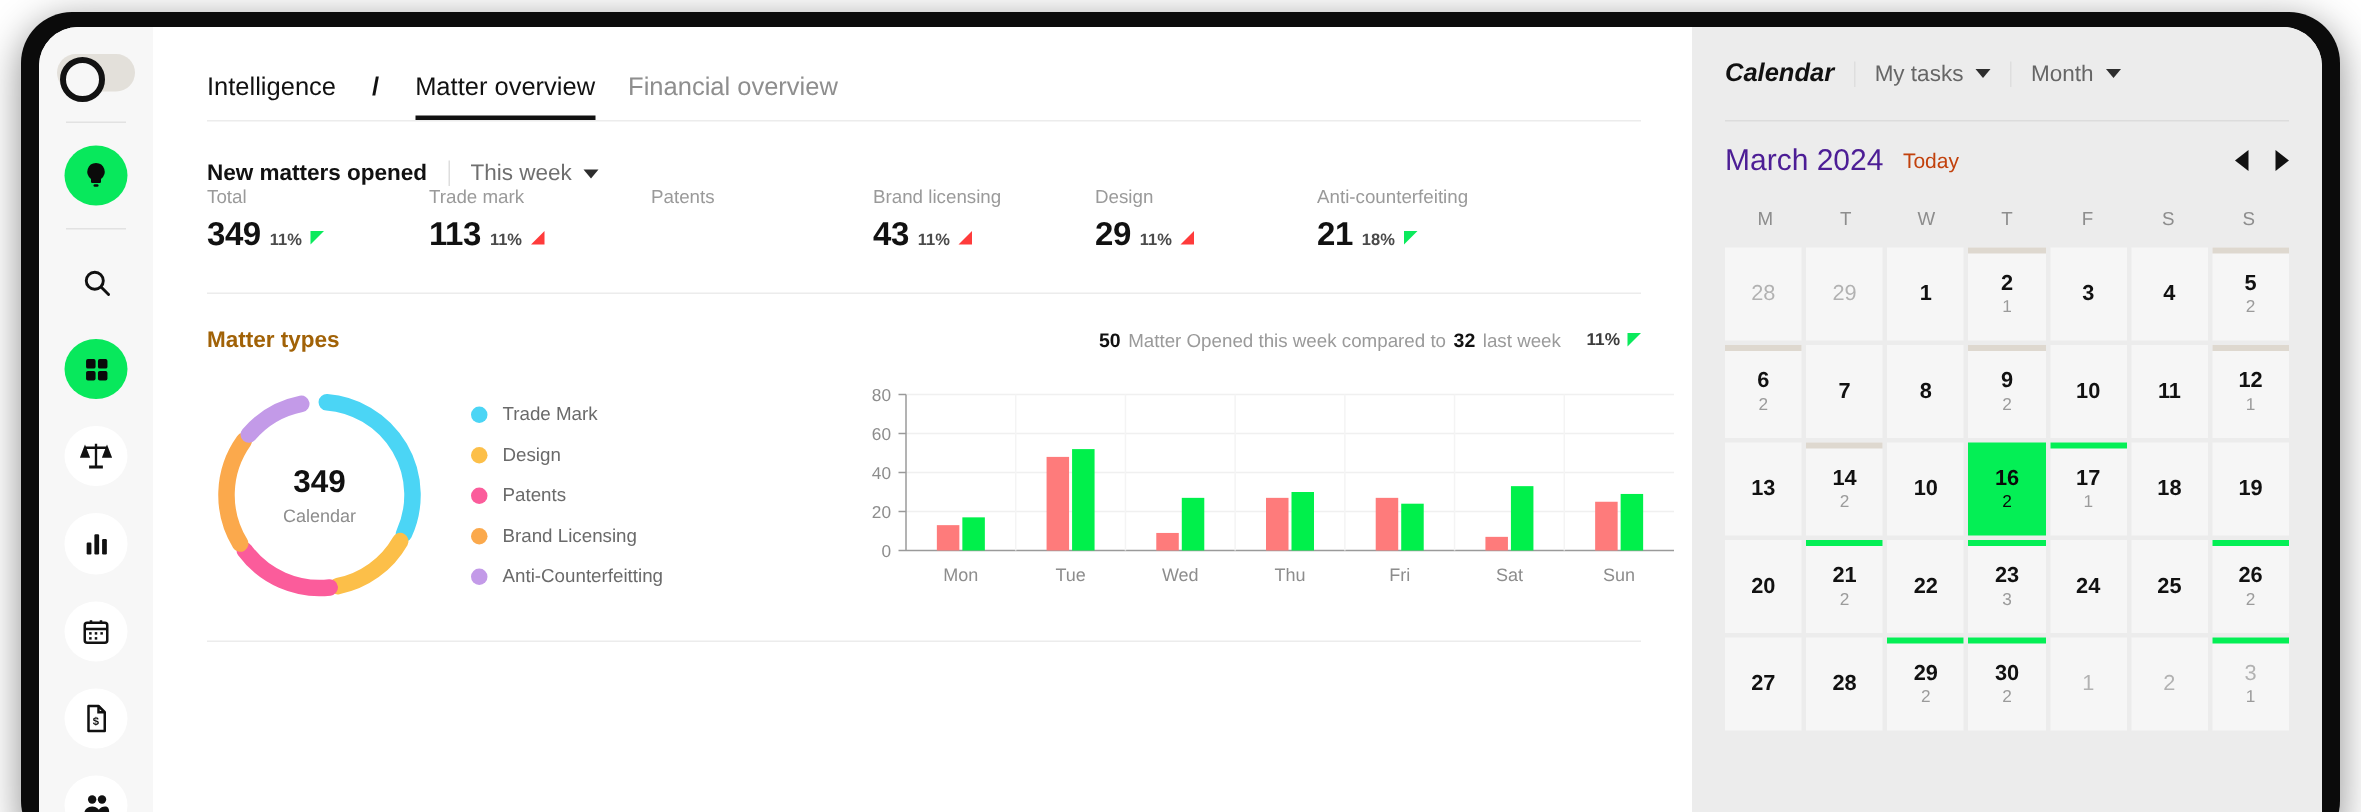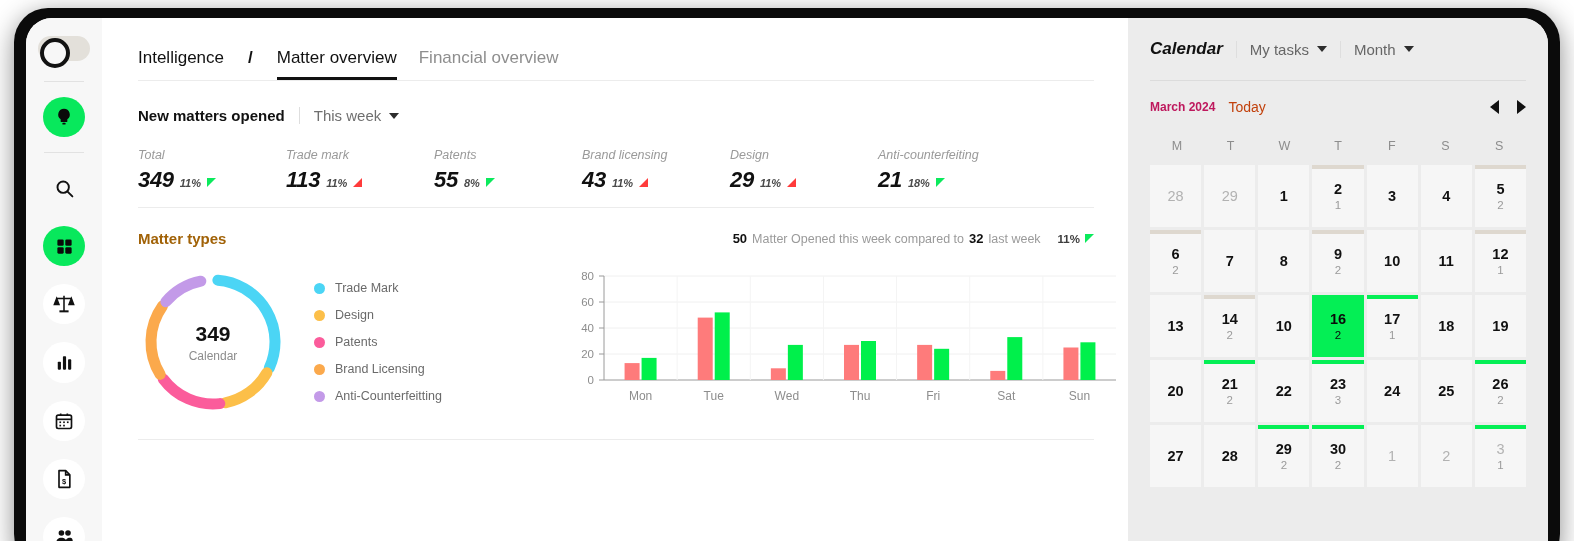--- a/index.html
+++ b/index.html
@@ -74,30 +74,30 @@
   .tab.slash { color: #111; font-weight: bold; padding: 0 2px 12px; }
   .tab.active { color: #111; font-weight: 500; }
   .tab.active::after {
     content: ""; position: absolute; left: 0; right: 0; bottom: 0;
     height: 3px; background: #111;
   }
   .rule { height: 1px; background: #ececec; }
 
   .section-head {
     display: flex; align-items: center; gap: 14px;
-    margin-top: 26px; margin-bottom: 24px;
+    margin-top: 26px; 
   }
   .sec-title { font-size: 15px; font-weight: bold; color: #111; }
   .vline { width: 1px; height: 17px; background: #dedede; }
   .dd { display: flex; align-items: center; gap: 8px; font-size: 15px; color: #6f6f6f; }
   .caret { width: 0; height: 0; border-left: 5px solid transparent;
            border-right: 5px solid transparent; border-top: 6px solid #2d2d2d; }
 
   
-  .stats { display: flex; gap: 0; margin-bottom: 14px; font-style: italic; }
+  .stats { display: flex; gap: 0; margin-bottom: 26px; }
   .stat { width: 148px; flex: none; }
   .stat-label { font-size: 12.5px; color: #9a9a9a; margin-bottom: 5px; }
   .stat-row { display: flex; align-items: baseline; gap: 6px; }
   .stat-val { font-size: 22px; font-weight: bold; color: #111; letter-spacing: -.3px; }
   .stat-pct { font-size: 11px; font-weight: bold; color: #4a4a4a; }
   .tri { width: 0; height: 0; }
   .tri.down { border-left: 9px solid #0bea5c; border-bottom: 9px solid transparent; }
   .tri.up   { border-right: 9px solid #ff3b3b; border-top: 9px solid transparent; }
 
   .mt-head {
@@ -128,21 +128,21 @@
   
   .cal {
     width: 420px; flex: none; height: 100%;
     background: #ececec; padding: 0 22px;
   }
   .cal-top { display: flex; align-items: center; gap: 13px; height: 62px; }
   .cal-title { font-size: 17px; font-weight: bold; color: #111; font-style: italic; }
   .cal-dd { display: flex; align-items: center; gap: 8px; font-size: 15px; color: #666; }
   .cal-rule { height: 1px; background: #dcdcdc; }
   .cal-sub { display: flex; align-items: center; height: 52px; gap: 13px; }
-  .cal-month { font-size: 12px; font-weight: bold; color: #be185d; }
+  .cal-month { font-size: 20px; font-weight: normal; color: #4c1d95; }
   .cal-today { font-size: 14px; color: #c2410c; }
   .cal-navs { margin-left: auto; display: flex; gap: 18px; }
   .nav-a { width: 0; height: 0; border-top: 7px solid transparent;
            border-bottom: 7px solid transparent; }
   .nav-a.prev { border-right: 9px solid #111; }
   .nav-a.next { border-left: 9px solid #111; }
 
   .dow { display: grid; grid-template-columns: repeat(7, 1fr); margin-bottom: 6px; }
   .dow span { text-align: center; font-size: 12.5px; color: #8d8d8d; padding: 6px 0; }
   .grid { display: grid; grid-template-columns: repeat(7, 1fr); gap: 3px; }
@@ -290,25 +290,20 @@
           <div class="stat">
             <div class="stat-label">Trade mark</div>
             <div class="stat-row">
               <span class="stat-val">113</span>
               <span class="stat-pct">11%</span>
               <span class="tri up"></span>
             </div>
           </div>
           <div class="stat">
             <div class="stat-label">Patents</div>
-            <div class="stat-row">
-              <span class="stat-val">55</span>
-              <span class="stat-pct">8%</span>
-              <span class="tri down"></span>
-            </div>
           </div>
           <div class="stat">
             <div class="stat-label">Brand licensing</div>
             <div class="stat-row">
               <span class="stat-val">43</span>
               <span class="stat-pct">11%</span>
               <span class="tri up"></span>
             </div>
           </div>
           <div class="stat">

